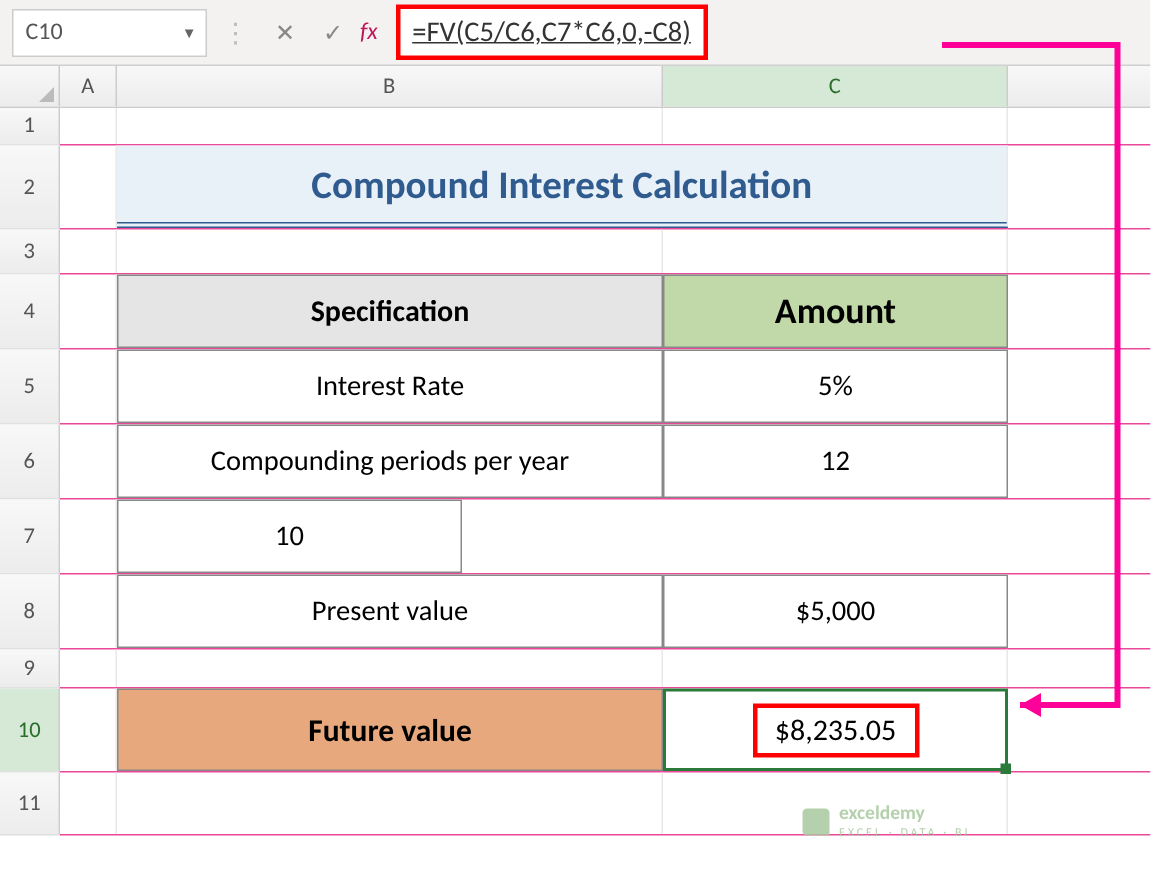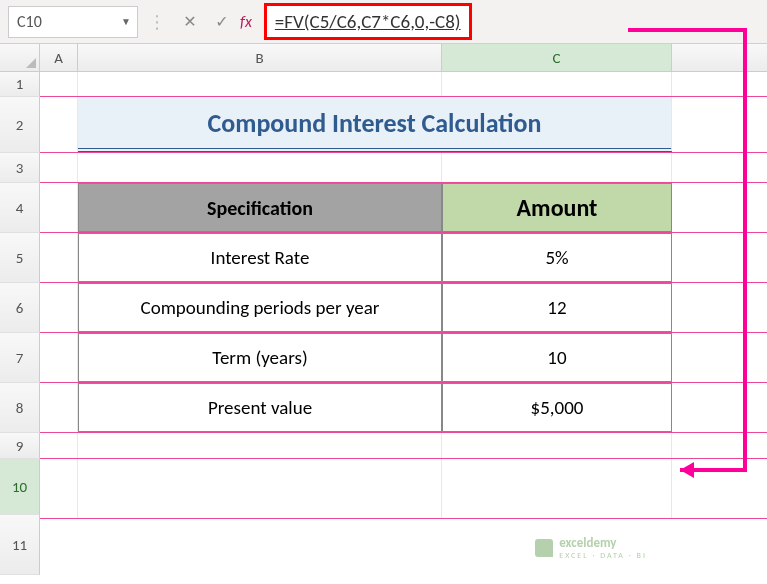--- a/index.html
+++ b/index.html
@@ -119,34 +119,34 @@
     .rh-1, .cr-1 { height: 25px; }
     .rh-2, .cr-2 { height: 56px; }
     .rh-3, .cr-3 { height: 30px; }
     .rh-4, .cr-4 { height: 50px; }
     .rh-5, .cr-5 { height: 50px; }
     .rh-6, .cr-6 { height: 50px; }
     .rh-7, .cr-7 { height: 50px; }
     .rh-8, .cr-8 { height: 50px; }
     .rh-9, .cr-9 { height: 26px; }
     .rh-10, .cr-10 { height: 56px; }
-    .rh-11, .cr-11 { height: 60px; }
+    .rh-11, .cr-11 { height: 42px; }
     .title-cell {
       grid-column: span 2;
       background: #e8f0f8;
       color: #2f5b8f;
       font-size: 26px;
       font-weight: bold;
       border-bottom: 4px double #2f5b8f !important;
       width: 594px;
       display: flex; align-items: center; justify-content: center;
     }
     .tbl { border: 1px solid #888; }
     .th-spec {
-      background: #a3a3a3;
+      background: #e5e5e5;
       font-weight: bold;
       font-size: 20px;
     }
     .th-amt {
       background: #c1d9a8;
       font-weight: bold;
       font-size: 24px;
     }
     .tbl-cell {
       background: #fff;
@@ -270,32 +270,38 @@
         <div class="cell col-B tbl-cell tbl">Interest Rate</div>
         <div class="cell col-C tbl-cell tbl">5%</div>
       </div>
       <div class="cell-row cr-6">
         <div class="cell col-A"></div>
         <div class="cell col-B tbl-cell tbl">Compounding periods per year</div>
         <div class="cell col-C tbl-cell tbl">12</div>
       </div>
       <div class="cell-row cr-7">
         <div class="cell col-A"></div>
-        <div class="cell col-B tbl-cell tbl">Term (years)</div>
         <div class="cell col-C tbl-cell tbl">10</div>
       </div>
       <div class="cell-row cr-8">
         <div class="cell col-A"></div>
         <div class="cell col-B tbl-cell tbl">Present value</div>
         <div class="cell col-C tbl-cell tbl">$5,000</div>
       </div>
       <div class="cell-row cr-9">
         <div class="cell col-A"></div>
         <div class="cell col-B"></div>
         <div class="cell col-C"></div>
+      </div>
+      <div class="cell-row cr-10">
+        <div class="cell col-A"></div>
+        <div class="cell col-B future-label">Future value</div>
+        <div class="cell col-C future-value">
+          <span class="red-box">$8,235.05</span>
+        </div>
       </div>
       <div class="cell-row cr-11">
         <div class="cell col-A"></div>
         <div class="cell col-B"></div>
         <div class="cell col-C"></div>
       </div>
     </div>
   </div>
 </div>
 

